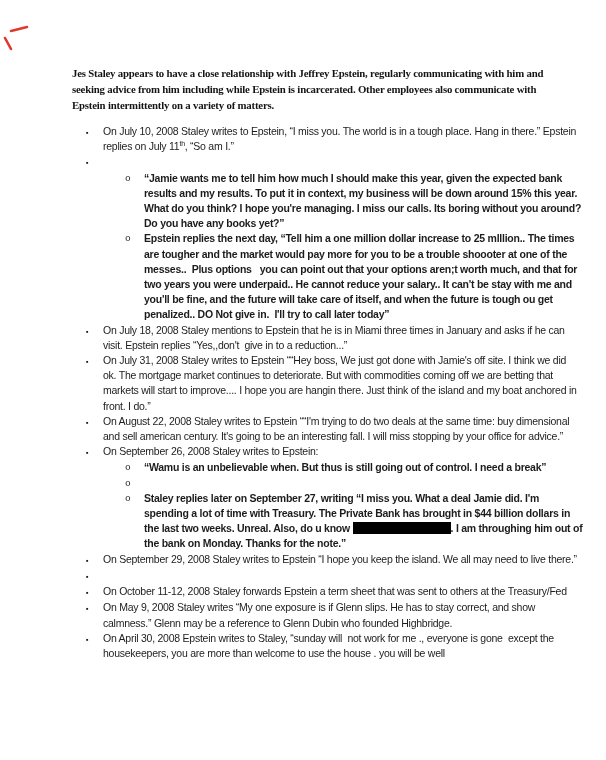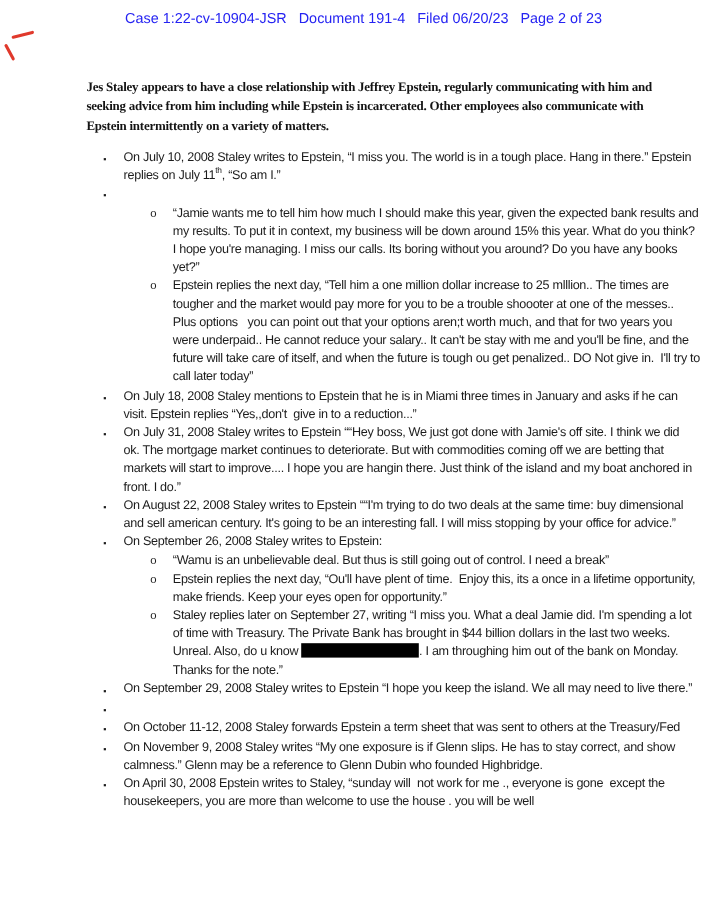--- a/index.html
+++ b/index.html
@@ -42,35 +42,34 @@
   .marker{flex:0 0 auto;line-height:15.2px;color:#1c1c1c;}
   .m1{width:17px;font-size:7.5px;padding-top:1px;}
   .m2{width:19px;font-size:9.5px;font-family:"Liberation Mono", monospace;}
   .text{
     font-size:10.5px;
     line-height:15.2px;
     letter-spacing:-0.25px;
     white-space:pre-wrap;
   }
   .row.l1 .text{max-width:475px;}
-  .row.l2 .text{max-width:440px;}
+  .row.l2 .text{max-width:440px;font-weight:bold;}
   .text sup{font-size:7px;line-height:0;}
   .redaction{
     display:inline-block;
     height:12px;width:98px;
     background:#000000;
     vertical-align:-2px;
   }
 </style>
 </head>
 <body>
 
 <div class="page">
 
-  <div class="case-header" style="color: rgb(37, 35, 242);">Case 1:22-cv-10904-JSR   Document 191-4   Filed 06/20/23   Page 2 of 23</div>
 
   <svg class="red-marks" viewBox="0 0 40 34" aria-hidden="true">
     <path class="pen-stroke" d="M11 9 L27 5" fill="none" stroke-width="2.6" stroke-linecap="round" stroke="#e0392c"></path>
     <path class="pen-stroke" d="M5 16 L11 27" fill="none" stroke-width="2.6" stroke-linecap="round" stroke="#e0392c"></path>
   </svg>
 
   <div class="intro">Jes Staley appears to have a close relationship with Jeffrey Epstein, regularly communicating with him and seeking advice from him including while Epstein is incarcerated. Other employees also communicate with Epstein intermittently on a variety of matters.</div>
 
   <div class="bullet-list">
       <div class="row l1">
@@ -99,44 +98,43 @@
       <div class="row l1">
         <span class="marker m1">▪</span>
         <span class="text">On August 22, 2008 Staley writes to Epstein ““I'm trying to do two deals at the same time: buy dimensional and sell american century. It's going to be an interesting fall. I will miss stopping by your office for advice.”</span>
       </div>
       <div class="row l1">
         <span class="marker m1">▪</span>
         <span class="text">On September 26, 2008 Staley writes to Epstein:</span>
       </div>
       <div class="row l2">
         <span class="marker m2">o</span>
-        <span class="text">“Wamu is an unbelievable deal. But thus is still going out of control. I need a break”</span>
+        <span class="text">“Wamu is an unbelievable when. But thus is still going out of control. I need a break”</span>
       </div>
       <div class="row l2">
         <span class="marker m2">o</span>
-        <span class="text">Epstein replies the next day, “Ou'll have plent of time.  Enjoy this, its a once in a lifetime opportunity, make friends. Keep your eyes open for opportunity.”</span>
       </div>
       <div class="row l2">
         <span class="marker m2">o</span>
         <span class="text">Staley replies later on September 27, writing “I miss you. What a deal Jamie did. I'm spending a lot of time with Treasury. The Private Bank has brought in $44 billion dollars in the last two weeks. Unreal. Also, do u know <span class="redaction" style="width: 98px;"></span>. I am throughing him out of the bank on Monday. Thanks for the note.”</span>
       </div>
       <div class="row l1">
         <span class="marker m1">▪</span>
         <span class="text">On September 29, 2008 Staley writes to Epstein “I hope you keep the island. We all may need to live there.”</span>
       </div>
       <div class="row l1">
         <span class="marker m1">▪</span>
       </div>
       <div class="row l1">
         <span class="marker m1">▪</span>
         <span class="text">On October 11-12, 2008 Staley forwards Epstein a term sheet that was sent to others at the Treasury/Fed</span>
       </div>
       <div class="row l1">
         <span class="marker m1">▪</span>
-        <span class="text">On November 9, 2008 Staley writes “My one exposure is if Glenn slips. He has to stay correct, and show calmness.” Glenn may be a reference to Glenn Dubin who founded Highbridge.</span>
+        <span class="text">On May 9, 2008 Staley writes “My one exposure is if Glenn slips. He has to stay correct, and show calmness.” Glenn may be a reference to Glenn Dubin who founded Highbridge.</span>
       </div>
       <div class="row l1">
         <span class="marker m1">▪</span>
         <span class="text">On April 30, 2008 Epstein writes to Staley, “sunday will  not work for me ., everyone is gone  except the housekeepers, you are more than welcome to use the house . you will be well</span>
       </div>
     </div>
 
 </div>
 
 </body></html>

